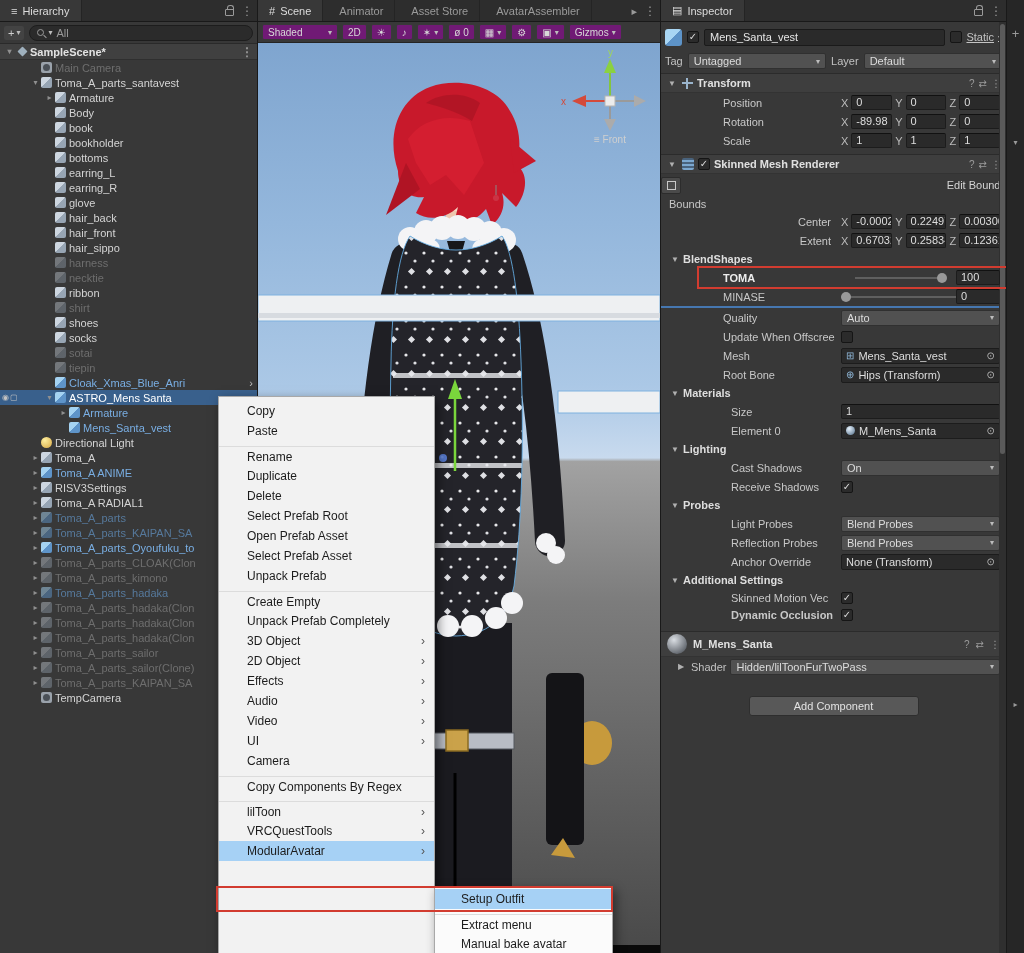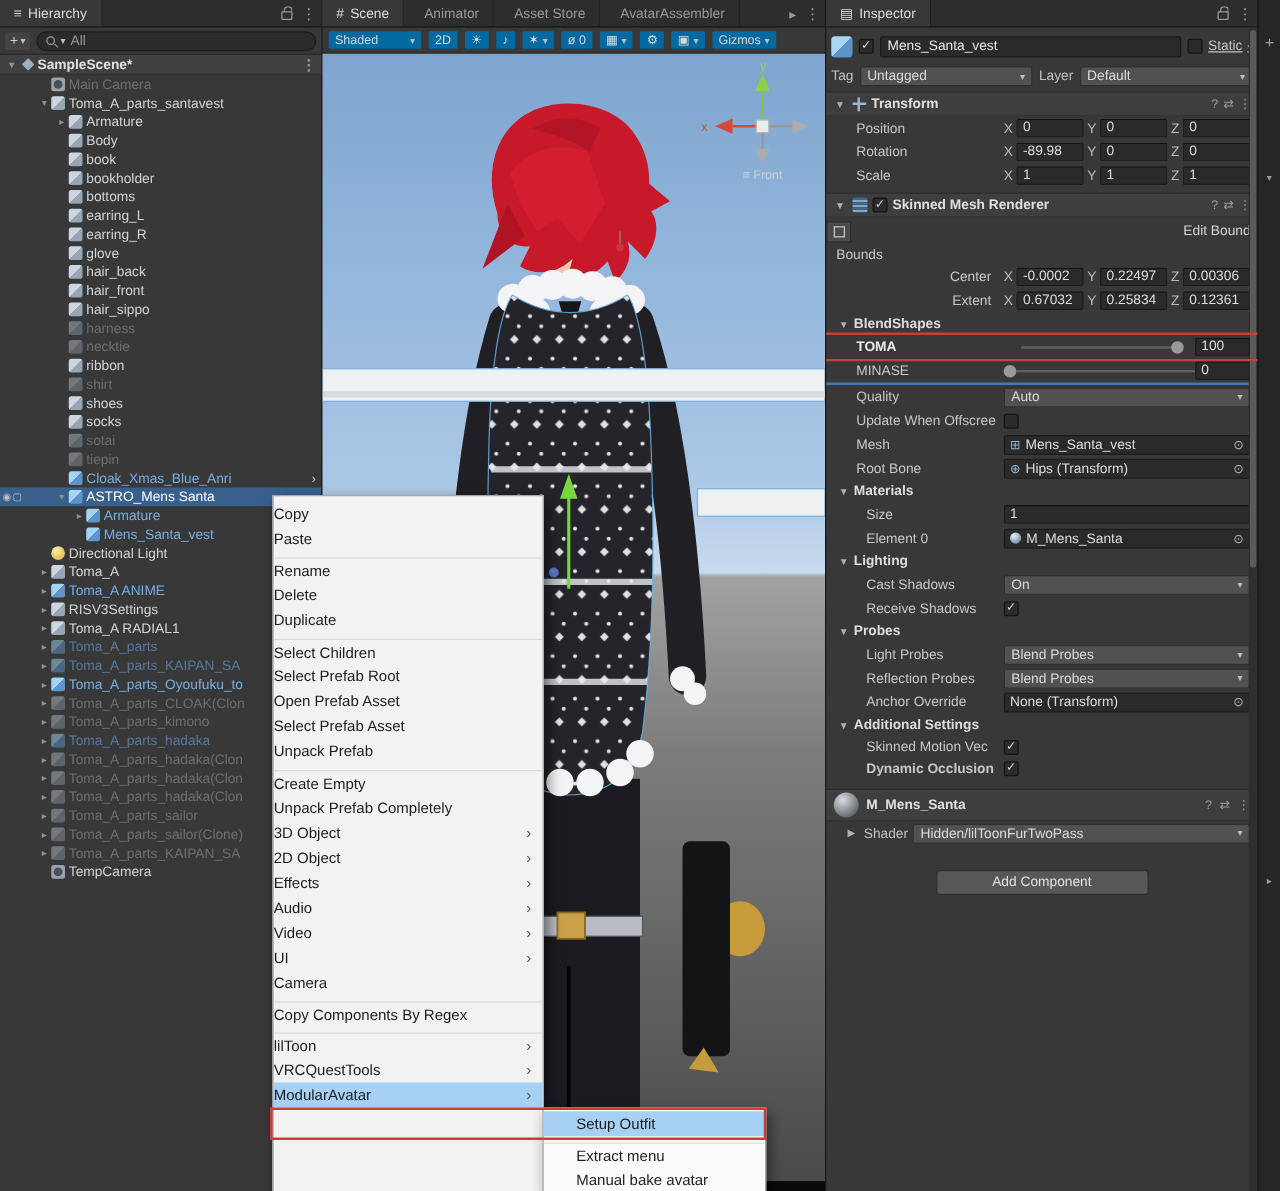--- a/index.html
+++ b/index.html
@@ -67,33 +67,33 @@
   .h-label { overflow:hidden; white-space:nowrap; flex:1; }
   .t-dim { color:#6e6e6e; } .t-prefab { color:#79aee3; } .t-prefab-dim { color:#56799c; }
   .t-sel { color:#fff; }
   .prefab-arrow { width:12px; flex:none; color:#bfbfbf; text-align:center; }
   .pa-show::before { content:"›"; }
 
   
   #scene { left:258px; width:402px; background:#232323; }
   .s-toolbar { height:21px; background:#383838; border-bottom:1px solid #242424;
     display:flex; align-items:center; gap:4px; padding:0 4px; overflow:hidden; white-space:nowrap; }
-  .tb-btn { background:#0369a1; border:1px solid #393939; border-radius:2px; height:16px;
+  .tb-btn { background:#701a75; border:1px solid #393939; border-radius:2px; height:16px;
     display:inline-flex; align-items:center; gap:3px; padding:0 5px; color:#d8d8d8; flex:none; font-size:10px; }
   .viewport { position:absolute; top:43px; left:0; right:0; bottom:8px; overflow:hidden;
     background:linear-gradient(180deg,#7fa5cf 0%,#94b7dc 20%,#abc8e6 38%,#c8daee 46%,
       #a2a2a2 46.4%,#7c7c7c 62%,#4a4a4a 100%); }
   .viewport svg { position:absolute; left:0; top:0; }
   .bottom-bar { position:absolute; left:0; right:0; bottom:0; height:8px; background:#0a0a0a; }
 
   
   #context-menu { position:absolute; left:218px; top:396px; width:217px; height:558px;
     background:#f2f2f2; border:1px solid #a8a8a8; box-shadow:3px 4px 10px rgba(0,0,0,.5);
     padding:4px 0 40px; z-index:40; font-size:12px; color:#1c1c1c; overflow:hidden; }
-  .ctx-item { height:20px; line-height:20px; padding-right:8px;
+  .ctx-item { height:20px; line-height:20px; padding-left:28px; padding-right:8px;
     position:relative; white-space:nowrap; }
   .ctx-item.sep { margin-top:5px; border-top:1px solid #dcdcdc; }
   .ctx-item.sub::after { content:"›"; position:absolute; right:9px; top:0; color:#555; }
   .ctx-item.hl { background:#a6d1f5; }
   #context-submenu { position:absolute; left:434px; top:886px; width:179px;
     background:#fbfbfb; border:1px solid #a8a8a8; box-shadow:3px 4px 10px rgba(0,0,0,.45);
     padding:2px 0; z-index:50; font-size:12px; color:#1c1c1c; }
   #context-submenu .ctx-item { padding-left:26px; }
   .annot-menu-box { position:absolute; left:216px; top:886px; width:397px; height:26px;
     border:2px solid #d23c30; z-index:60; pointer-events:none; }
@@ -113,21 +113,21 @@
     border-bottom:1px solid #333; display:flex; align-items:center; gap:4px; padding:0 5px; }
   .comp-title { font-weight:bold; color:#e0e0e0; }
   .spacer { flex:1; }
   .h-ico { color:#9c9c9c; font-size:10px; flex:none; }
   .icon-cross { width:11px; height:11px; position:relative; flex:none; }
   .icon-cross::before, .icon-cross::after { content:""; position:absolute; background:#9ab4cc; }
   .icon-cross::before { left:0; right:0; top:4px; height:2px; }
   .icon-cross::after { top:0; bottom:0; left:4px; width:2px; }
   .icon-mesh { width:12px; height:12px; flex:none; border-radius:2px;
     background:repeating-linear-gradient(0deg,#7ba7cf 0 2px,#49637d 2px 4px); }
-  .insp-row { display:flex; align-items:center; height:19px; padding:0 6px 0 24px; }
+  .insp-row { display:flex; align-items:center; height:19px; padding:0 6px 0 24px;margin-left:38px; }
   .insp-label { width:118px; flex:none; color:#c8c8c8; overflow:hidden; white-space:nowrap; }
   .sub-header { display:flex; align-items:center; height:18px; padding:0 6px 0 8px; gap:2px; }
   .sub-header .title { font-weight:bold; color:#dedede; }
   .axis-group { flex:1; display:flex; align-items:center; gap:3px; min-width:0; }
   .axis-letter { color:#bcbcbc; flex:none; }
   .edit-bounds-row { height:22px; display:flex; align-items:center; justify-content:space-between; gap:6px; }
   .eb-btn { width:20px; height:17px; background:#4a4a4a; border:1px solid #2c2c2c; border-radius:2px;
     display:flex; align-items:center; justify-content:center; }
   .eb-icon { width:9px; height:9px; border:1px solid #c8c8c8; }
   .bounds-label-row { height:16px; display:flex; align-items:center; padding-left:8px; color:#c8c8c8; }
@@ -708,30 +708,27 @@
 
     <div class="ctx-item">
       <span>Paste</span>
     </div>
 
     <div class="ctx-item sep">
       <span>Rename</span>
     </div>
 
     <div class="ctx-item">
+      <span>Duplicate</span>
+    </div>
+
+    <div class="ctx-item">
       <span>Delete</span>
     </div>
 
-    <div class="ctx-item">
-      <span>Duplicate</span>
-    </div>
-
-    <div class="ctx-item sep">
-      <span>Select Children</span>
-    </div>
 
     <div class="ctx-item">
       <span>Select Prefab Root</span>
     </div>
 
     <div class="ctx-item">
       <span>Open Prefab Asset</span>
     </div>
 
     <div class="ctx-item">

